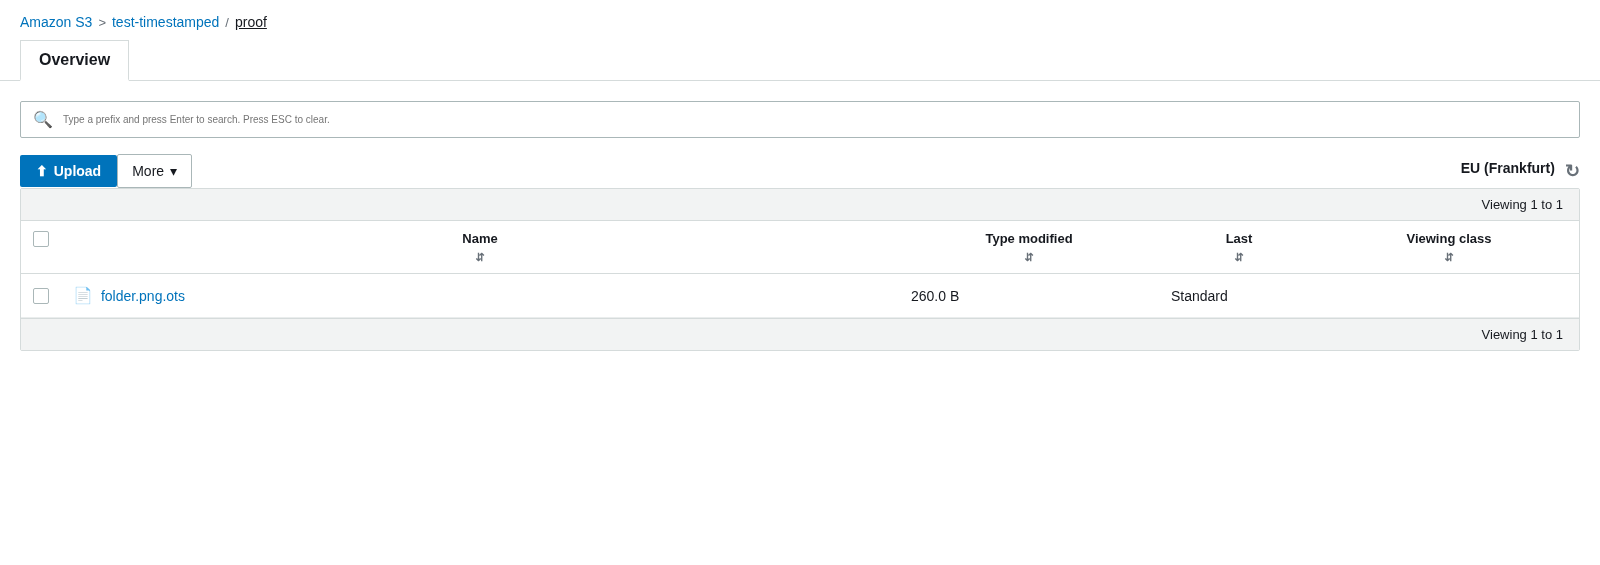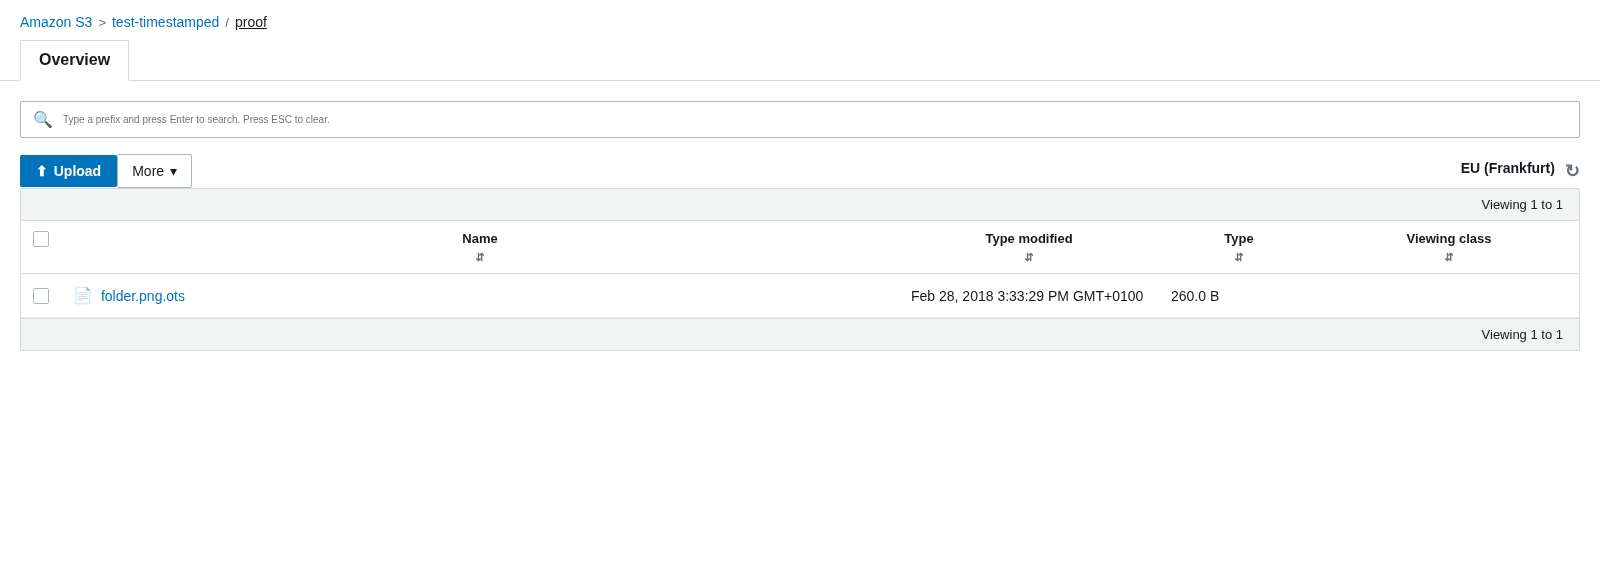--- a/index.html
+++ b/index.html
@@ -265,42 +265,42 @@
       </div>
       <div class="th">
         <span>Name</span>
         <span class="sort-icon">⇵</span>
       </div>
       <div class="th">
         <span>Type modified</span>
         <span class="sort-icon">⇵</span>
       </div>
       <div class="th">
-        <span>Type</span>
+        <span>Last</span>
         <span class="sort-icon">⇵</span>
       </div>
       <div class="th">
         <span>Viewing class</span>
         <span class="sort-icon">⇵</span>
       </div>
     </div>
 
     <div class="table-row">
       <div class="td">
         <div class="checkbox"></div>
       </div>
       <div class="td file-name">
         <span class="file-icon">📄</span>
         <span>folder.png.ots</span>
       </div>
       <div class="td">
-        <span>Feb 28, 2018 3:33:29 PM GMT+0100</span>
+        <span>260.0 B</span>
       </div>
       <div class="td">
-        <span>260.0 B</span>
+        <span>Standard</span>
       </div>
     </div>
 
     <div class="footer-viewing">
       <span>Viewing 1 to 1</span>
     </div>
   </div>
 
 </div>
 

